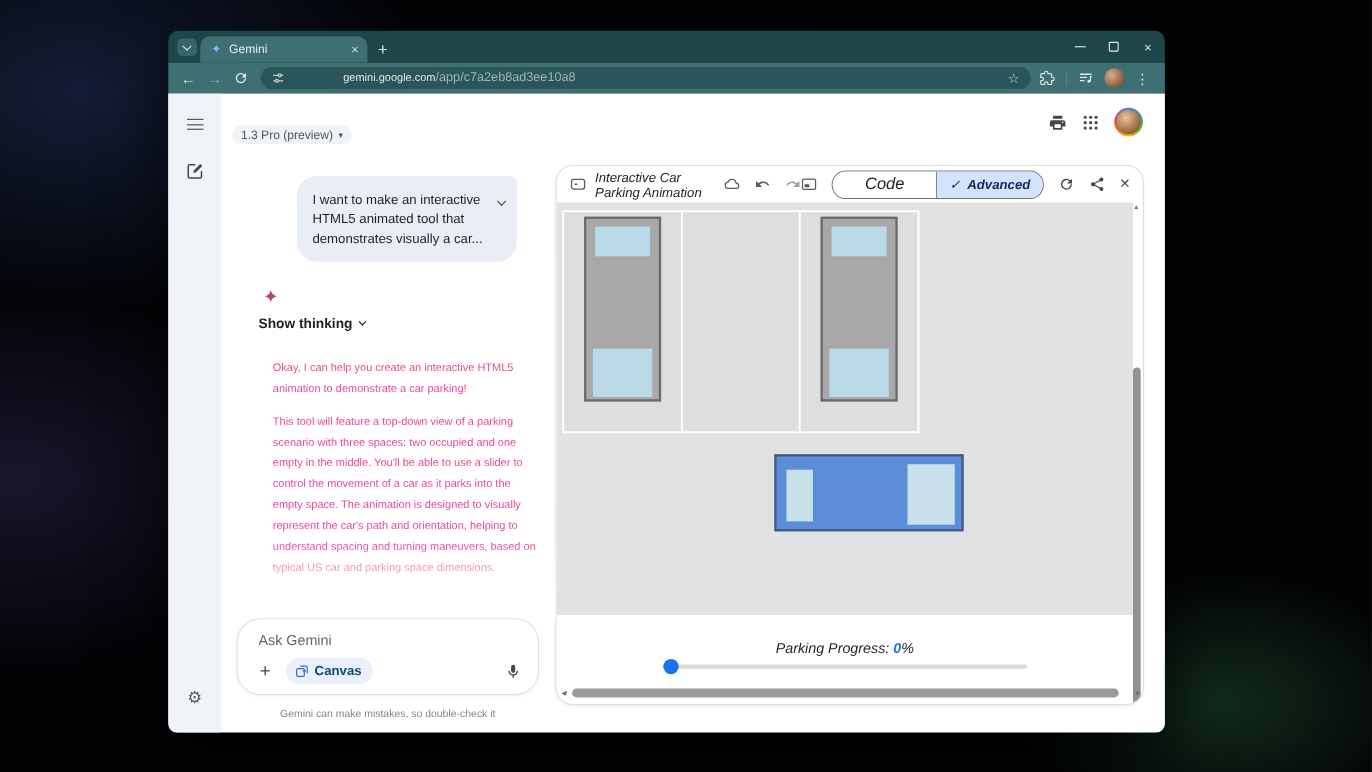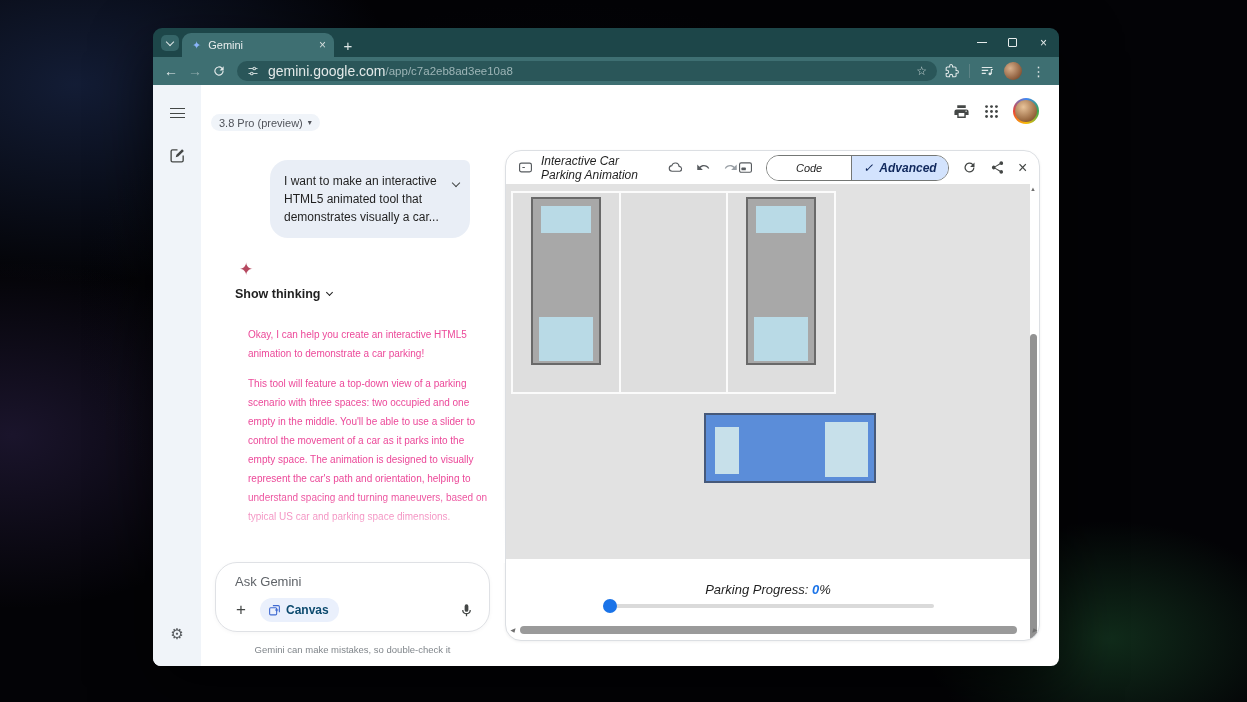--- a/index.html
+++ b/index.html
@@ -28,21 +28,21 @@
   .winbtn { width:31px; height:29px; display:flex; align-items:center; justify-content:center; color:#e6ecec; font-size:12px; cursor:pointer; }
   .maxglyph { display:inline-block; width:9px; height:9px; border:1.2px solid #e6ecec; border-radius:1px; }
   .minglyph { display:inline-block; width:10px; height:0; border-top:1.4px solid #e6ecec; }
 
   .toolbar { position:absolute; left:0; top:29px; width:100%; height:28px; background:#3e6f72; display:flex; align-items:center; }
   .navic { width:24px; text-align:center; color:#e2e9e9; font-size:14px; cursor:pointer; }
   .navic.dim { color:#8fabad; }
   .navic svg { width:14px; height:14px; display:block; margin:0 auto; }
   .urlbar { margin-left:6px; width:700px; height:20px; background:#2a5659; border-radius:10px; display:flex; align-items:center; padding:0 10px; cursor:text; }
   .urlbar svg { width:12px; height:12px; margin-right:9px; flex:none; }
-  .url-host { color:#e3e9e9; font-size:14px; }
+  .url-host { color:#e3e9e9; font-size:10px;margin-left:44px; }
   .url-path { color:#9db5b7; font-size:11.5px; }
   .url-star { margin-left:auto; color:#c8d5d5; font-size:12px; cursor:pointer; }
   .tb-right { display:flex; align-items:center; margin-left:8px; gap:10px; }
   .tb-right .ic { color:#e2e9e9; cursor:pointer; display:flex; align-items:center; }
   .tb-right svg { width:14px; height:14px; }
   .tb-divider { width:1px; height:14px; background:#5d8386; }
   .mini-avatar { width:18px; height:18px; border-radius:50%; background:radial-gradient(circle at 35% 35%, #d8b08c, #8a5a3a 70%, #5d3a22); cursor:pointer; }
   .kebab { color:#e2e9e9; font-size:13px; cursor:pointer; letter-spacing:0; }
 
   
@@ -94,21 +94,21 @@
   .cv-header { position:absolute; left:0; top:0; width:100%; height:33px; display:flex; align-items:center; padding:0 12px; }
   .cv-header .ic { color:#575b5f; cursor:pointer; display:flex; align-items:center; justify-content:center; }
   .cv-header svg { width:15px; height:15px; }
   .cv-doc-icon { margin-right:8px; }
   .cv-title { font-size:12px; color:#1f1f1f; cursor:text; }
   .cv-cloud { margin-left:12px; }
   .cv-undo { margin-left:13px; }
   .cv-redo { margin-left:12px; color:#9aa0a6 !important; }
   .cv-right { margin-left:auto; display:flex; align-items:center; gap:13px; }
   .segmented { display:flex; align-items:center; height:26px; border:1px solid #747775; border-radius:13px; overflow:hidden; cursor:pointer; }
-  .seg-code { padding:0 29px; font-size:11px; color:#1f1f1f; height:100%; display:flex; align-items:center; background:#fff; border-right:1px solid #747775; }
+  .seg-code { padding:0 29px; font-size:15px; color:#1f1f1f; height:100%; display:flex; align-items:center; background:#fff; border-right:1px solid #747775; }
   .seg-preview { padding:0 11px; font-size:12px; color:#10285c; height:100%; display:flex; align-items:center; gap:6px; background:#d3e3fd; font-weight:bold; }
   .seg-preview .chk { font-weight:normal; font-size:12px; color:#10285c; }
 
   .cv-preview { position:absolute; left:0; top:33px; width:524px; height:375px; background:#e2e2e2; }
   .stalls { position:absolute; left:5px; top:7px; width:325px; height:203px; border:2px solid #fbfbfb; display:flex; background:#dedede; }
   .stall { flex:1; position:relative; }
   .stall.divider { border-right:2px solid #fbfbfb; }
   .parked-car { position:absolute; left:50%; top:4px; transform:translateX(-50%); width:70px; height:168px; background:#a8a8a8; border:2px solid #696969; }
   .pc-win-top { position:absolute; left:50%; transform:translateX(-50%); top:7px; width:50px; height:27px; background:#b9dae6; }
   .pc-win-bot { position:absolute; left:50%; transform:translateX(-50%); top:118px; width:54px; height:44px; background:#b9dae6; }
@@ -208,21 +208,21 @@
               <path d="M9.5 14.5l1-3.5 8-8 2.5 2.5-8 8-3.5 1z" fill="#444746"></path>
             </svg>
         </div>
         <div class="sb-btn gearbtn">
             <span>⚙</span>
           </div>
       </div>
 
       <div class="app-header">
         <div class="model-pill">
-          <span>3.8 Pro (preview)</span>
+          <span>1.3 Pro (preview)</span>
             <span class="dd">▾</span>
         </div>
         <div class="hdr-icons">
           <span class="ic">
             <svg viewBox="0 0 24 24">
                 <path d="M18 7H6V3h12v4zm1 2H5a3 3 0 0 0-3 3v5h4v4h12v-4h4v-5a3 3 0 0 0-3-3zm-3 10H8v-5h8v5zm2.5-6.5a1 1 0 1 1 0-2 1 1 0 0 1 0 2z" fill="#444746"></path>
               </svg>
           </span>
           <span class="ic">
             <svg viewBox="0 0 24 24">

